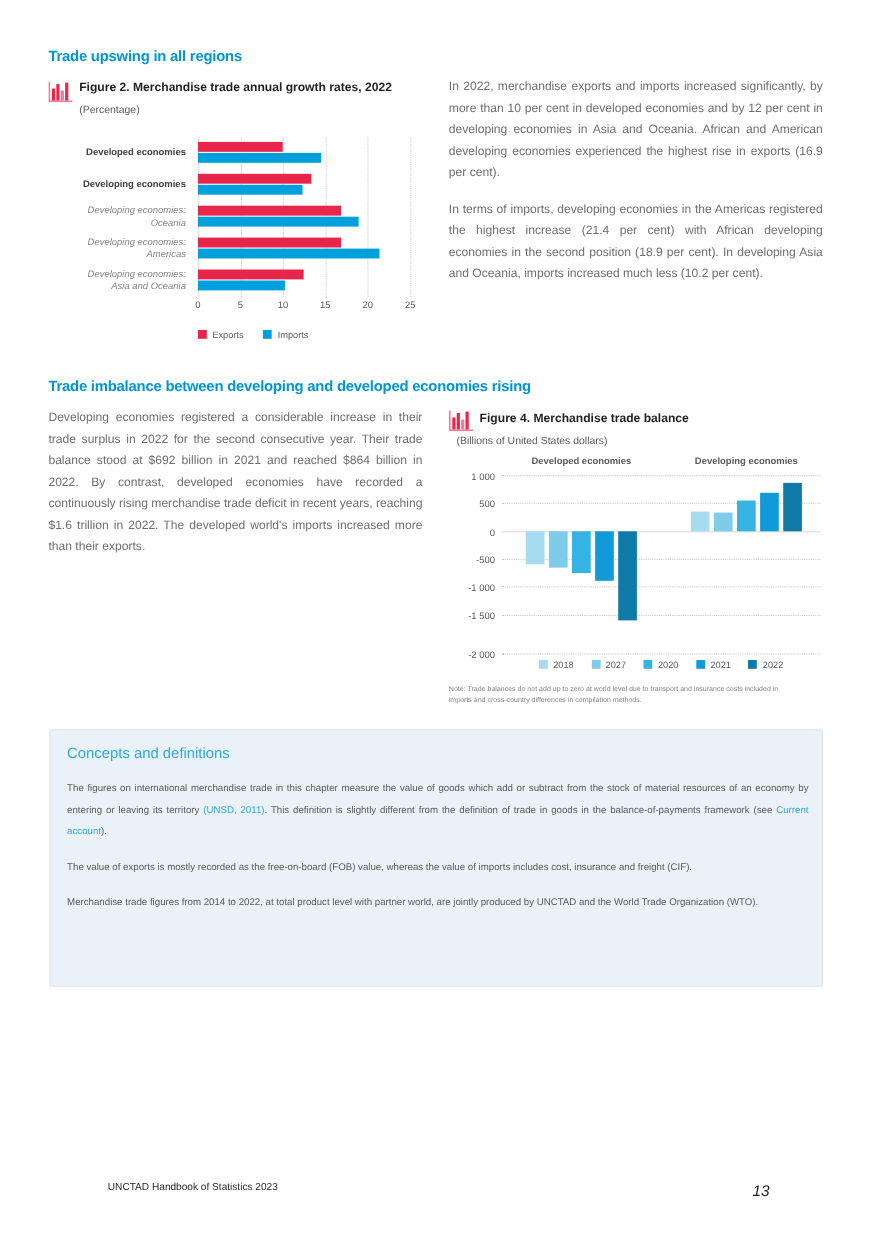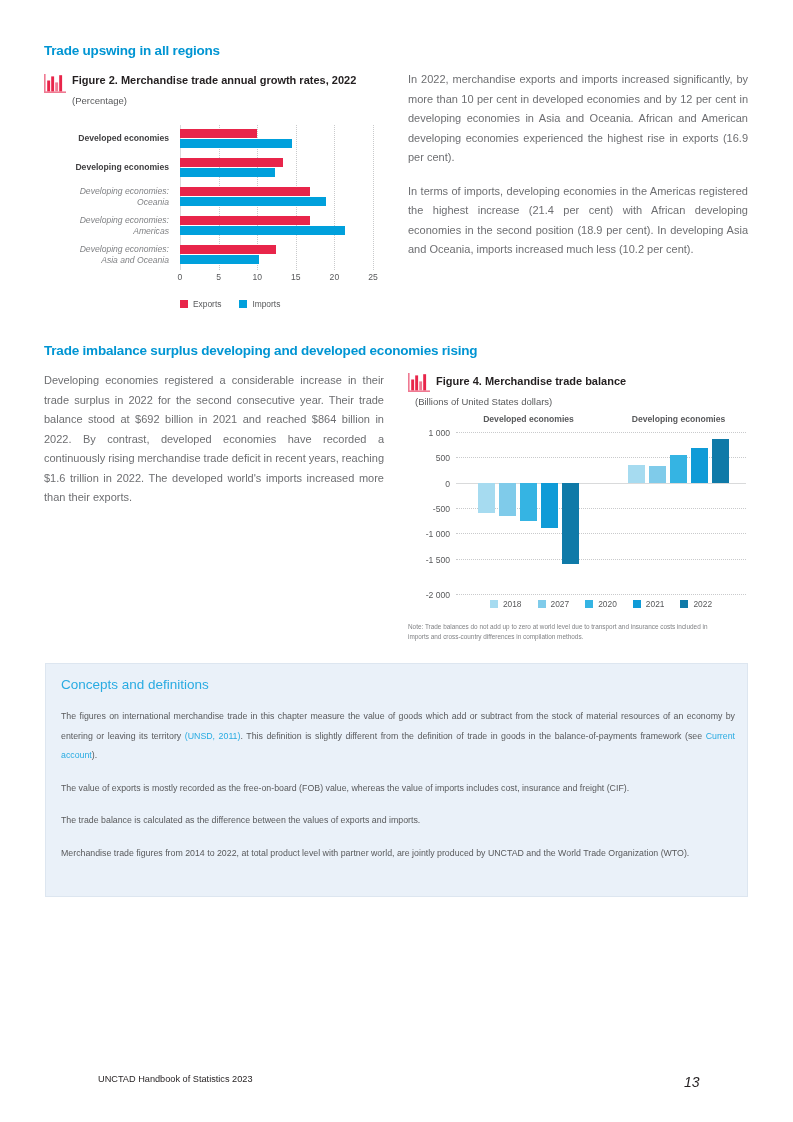--- a/index.html
+++ b/index.html
@@ -338,21 +338,21 @@
           <span>Imports</span>
         </div>
       </div>
   </div>
 
   <div class="body-col" id="text-right-top" style="left:408px; top:70px; width:340px;">
       <p>In 2022, merchandise exports and imports increased significantly, by more than 10 per cent in developed economies and by 12 per cent in developing economies in Asia and Oceania. African and American developing economies experienced the highest rise in exports (16.9 per cent).</p>
       <p>In terms of imports, developing economies in the Americas registered the highest increase (21.4 per cent) with African developing economies in the second position (18.9 per cent). In developing Asia and Oceania, imports increased much less (10.2 per cent).</p>
     </div>
 
-  <div class="section-heading" id="heading-2">Trade imbalance surplus developing and developed economies rising</div>
+  <div class="section-heading" id="heading-2">Trade imbalance between developing and developed economies rising</div>
 
   <div class="body-col" id="text-left-middle" style="left:44px; top:371px; width:340px;">
       <p>Developing economies registered a considerable increase in their trade surplus in 2022 for the second consecutive year. Their trade balance stood at $692 billion in 2021 and reached $864 billion in 2022. By contrast, developed economies have recorded a continuously rising merchandise trade deficit in recent years, reaching $1.6 trillion in 2022. The developed world's imports increased more than their exports.</p>
     </div>
 
   <div class="fig-icon" style="left:408px; top:373px;">
     <svg width="22" height="19" viewBox="0 0 22 19">
       <rect x="0" y="0" width="1.6" height="19" fill="#ef7a92"></rect>
       <rect x="0" y="17.4" width="22" height="1.6" fill="#ef7a92"></rect>
       <rect x="3.2" y="6.5" width="2.9" height="10.9" fill="#e8254a"></rect>
@@ -425,21 +425,20 @@
         </div>
       </div>
   </div>
   <div class="f3-note" id="f3-note">Note: Trade balances do not add up to zero at world level due to transport and insurance costs included in imports and cross-country differences in compilation methods.</div>
 
   <div id="concepts-box">
     <div id="concepts-title">Concepts and definitions</div>
     <div id="concepts-body">
         <p><span>The figures on international merchandise trade in this chapter measure the value of goods which add or subtract from the stock of material resources of an economy by entering or leaving its territory </span><span class="link">(UNSD, 2011)</span><span>. This definition is slightly different from the definition of trade in goods in the balance-of-payments framework (see </span><span class="link">Current account</span><span>).</span></p>
         <p><span>The value of exports is mostly recorded as the free-on-board (FOB) value, whereas the value of imports includes cost, insurance and freight (CIF).</span></p>
-        <p><span>The trade balance is calculated as the difference between the values of exports and imports.</span></p>
         <p><span>Merchandise trade figures from 2014 to 2022, at total product level with partner world, are jointly produced by UNCTAD and the World Trade Organization (WTO).</span></p>
       </div>
   </div>
 
   <div id="footer-left">UNCTAD Handbook of Statistics 2023</div>
   <div id="footer-right">13</div>
 
 </div>
 
 </body></html>

